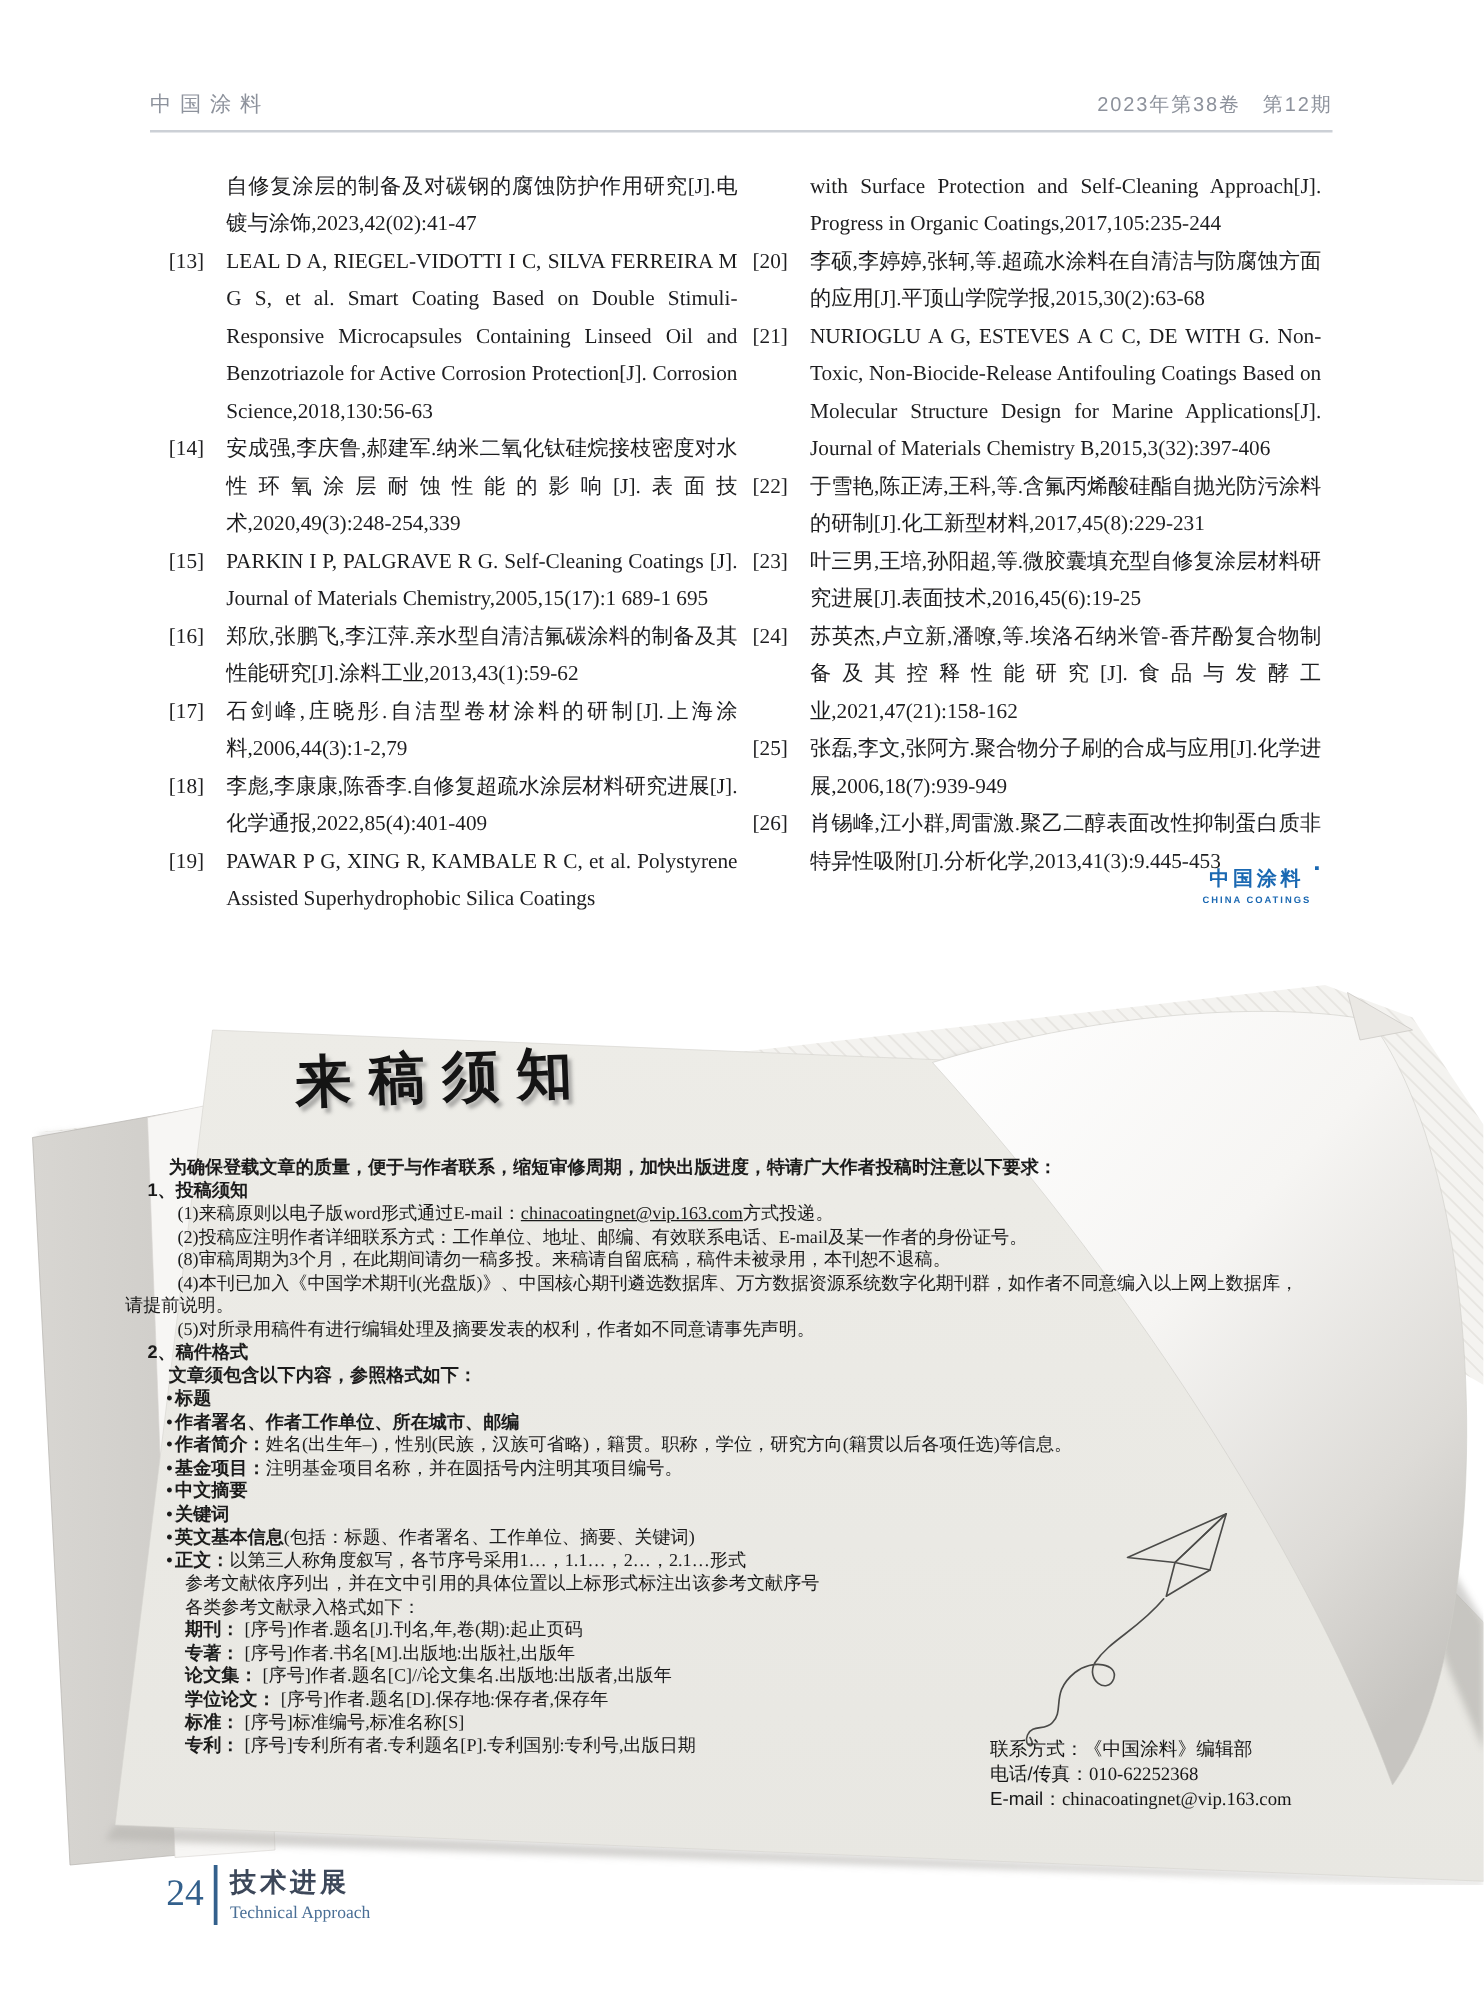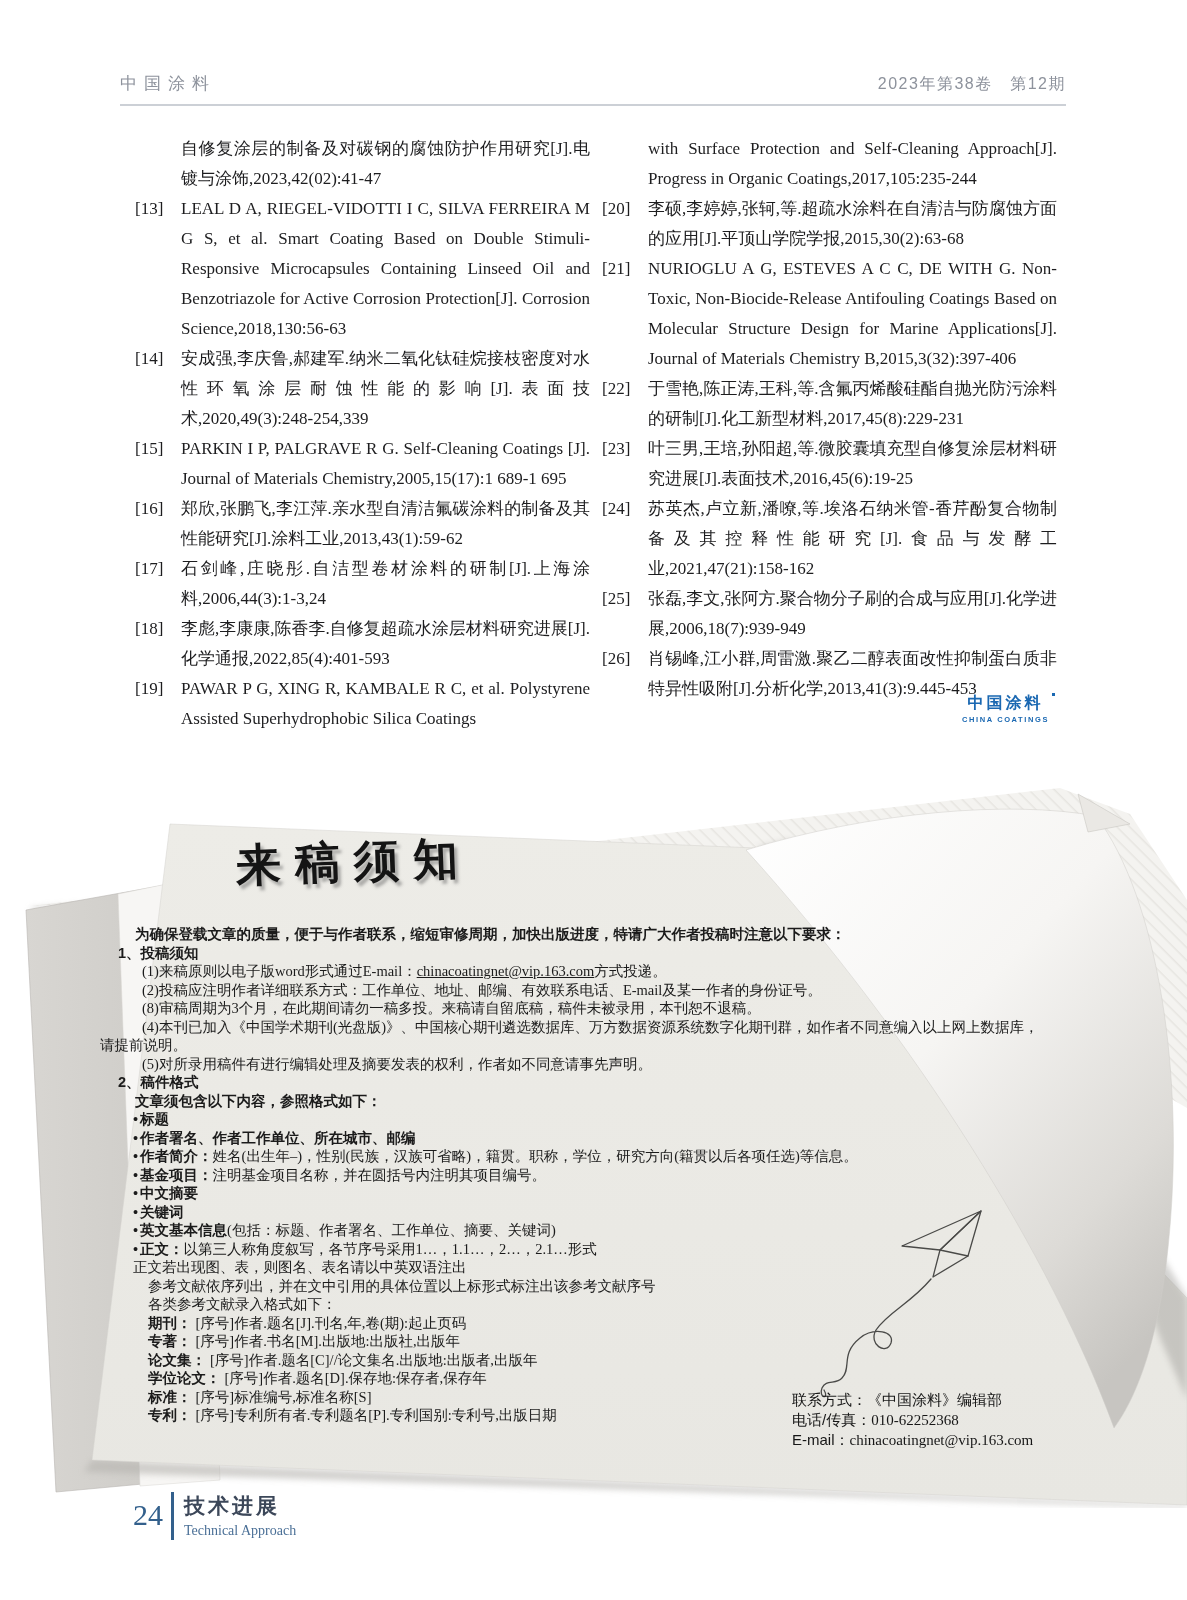--- a/index.html
+++ b/index.html
@@ -93,25 +93,25 @@
       <div class="ref-row">
           <span class="ref-label">[15]</span>
           <span class="ref-body">PARKIN I P, PALGRAVE R G. Self-Cleaning Coatings [J]. Journal of Materials Chemistry,2005,15(17):1 689-1 695</span>
         </div>
       <div class="ref-row">
           <span class="ref-label">[16]</span>
           <span class="ref-body">郑欣,张鹏飞,李江萍.亲水型自清洁氟碳涂料的制备及其性能研究[J].涂料工业,2013,43(1):59-62</span>
         </div>
       <div class="ref-row">
           <span class="ref-label">[17]</span>
-          <span class="ref-body">石剑峰,庄晓彤.自洁型卷材涂料的研制[J].上海涂料,2006,44(3):1-3,24</span>
+          <span class="ref-body">石剑峰,庄晓彤.自洁型卷材涂料的研制[J].上海涂料,2006,44(3):1-2,79</span>
         </div>
       <div class="ref-row">
           <span class="ref-label">[18]</span>
-          <span class="ref-body">李彪,李康康,陈香李.自修复超疏水涂层材料研究进展[J].化学通报,2022,85(4):401-593</span>
+          <span class="ref-body">李彪,李康康,陈香李.自修复超疏水涂层材料研究进展[J].化学通报,2022,85(4):401-409</span>
         </div>
       <div class="ref-row">
           <span class="ref-label">[19]</span>
           <span class="ref-body">PAWAR P G, XING R, KAMBALE R C, et al. Polystyrene Assisted Superhydrophobic Silica Coatings</span>
         </div>
     </div>
     <div class="ref-col">
       <div class="ref-row">
           <span class="ref-label"></span>
           <span class="ref-body">with Surface Protection and Self-Cleaning Approach[J]. Progress in Organic Coatings,2017,105:235-244</span>
@@ -218,21 +218,20 @@
       <p class="p-h">2、稿件格式</p>
       <p class="p-sub">文章须包含以下内容，参照格式如下：</p>
       <p class="p-bullet"><span class="lb">标题</span></p>
       <p class="p-bullet"><span class="lb">作者署名、作者工作单位、所在城市、邮编</span></p>
       <p class="p-bullet"><span class="lb">作者简介：</span><span class="t">姓名(出生年–)，性别(民族，汉族可省略)，籍贯。职称，学位，研究方向(籍贯以后各项任选)等信息。</span></p>
       <p class="p-bullet"><span class="lb">基金项目：</span><span class="t">注明基金项目名称，并在圆括号内注明其项目编号。</span></p>
       <p class="p-bullet"><span class="lb">中文摘要</span></p>
       <p class="p-bullet"><span class="lb">关键词</span></p>
       <p class="p-bullet"><span class="lb">英文基本信息</span><span class="t">(包括：标题、作者署名、工作单位、摘要、关键词)</span></p>
       <p class="p-bullet"><span class="lb">正文：</span><span class="t">以第三人称角度叙写，各节序号采用1…，1.1…，2…，2.1…形式</span></p>
-      <p class="p-note33">正文若出现图、表，则图名、表名请以中英双语注出</p>
       <p class="p-note48">参考文献依序列出，并在文中引用的具体位置以上标形式标注出该参考文献序号</p>
       <p class="p-note48">各类参考文献录入格式如下：</p>
       <p class="p-fmt"><span class="lb">期刊：</span><span>[序号]作者.题名[J].刊名,年,卷(期):起止页码</span></p>
       <p class="p-fmt"><span class="lb">专著：</span><span>[序号]作者.书名[M].出版地:出版社,出版年</span></p>
       <p class="p-fmt"><span class="lb">论文集：</span><span>[序号]作者.题名[C]//论文集名.出版地:出版者,出版年</span></p>
       <p class="p-fmt"><span class="lb">学位论文：</span><span>[序号]作者.题名[D].保存地:保存者,保存年</span></p>
       <p class="p-fmt"><span class="lb">标准：</span><span>[序号]标准编号,标准名称[S]</span></p>
       <p class="p-fmt"><span class="lb">专利：</span><span>[序号]专利所有者.专利题名[P].专利国别:专利号,出版日期</span></p>
     </div>
 

